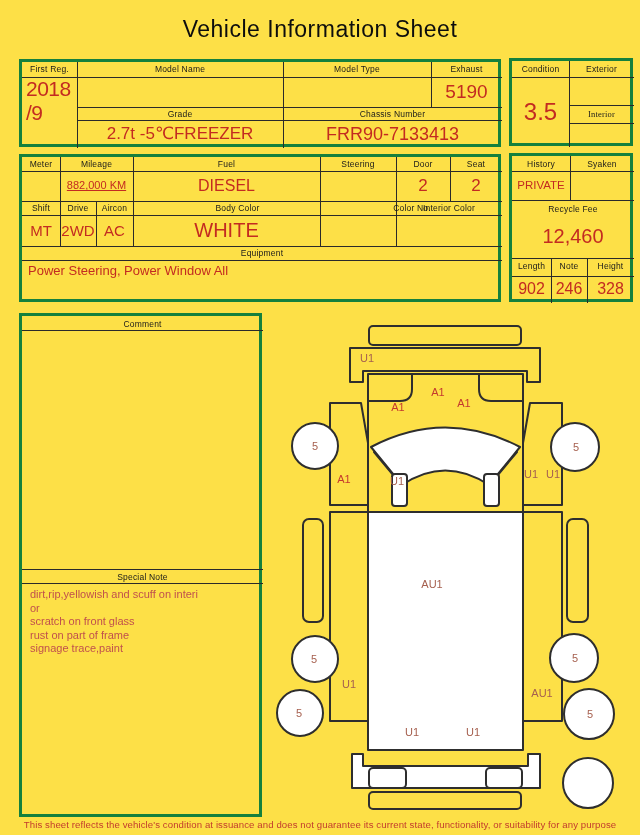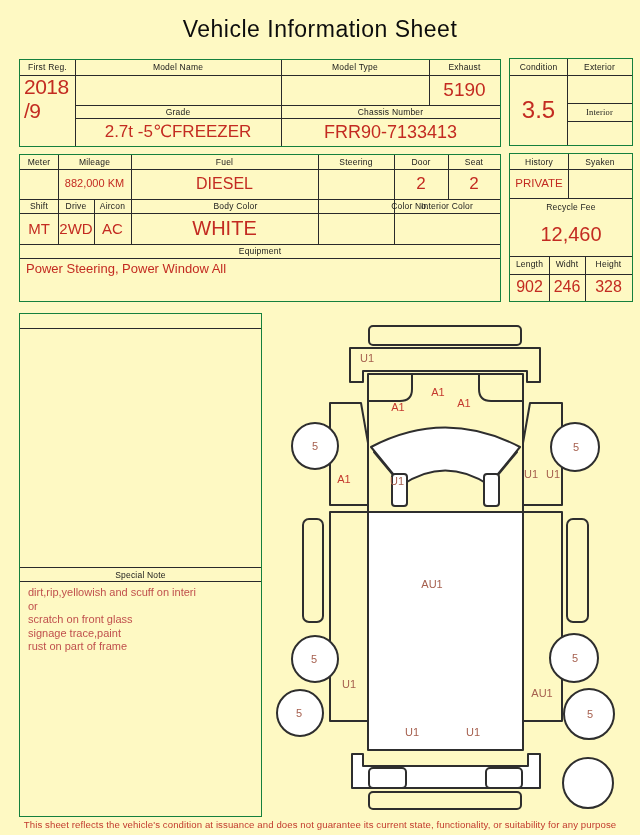--- a/index.html
+++ b/index.html
@@ -1,20 +1,20 @@
 <!DOCTYPE html>
 <html><head>
 <meta charset="utf-8">
 <style>
   html,body{margin:0;padding:0;background:#fff;}
-  .sheet{position:relative;width:640px;height:835px;background:#fef9c3;overflow:hidden;
+  .sheet{position:relative;width:640px;height:835px;background:#fde047;overflow:hidden;
          font-family:"Liberation Sans","DejaVu Sans",sans-serif;color:#141414;}
   .title{position:absolute;top:16px;left:0;width:100%;text-align:center;
          font-size:23px;letter-spacing:.5px;color:#0d0d0d;}
-  .box{position:absolute;border:1px solid #15803d;box-sizing:border-box;}
+  .box{position:absolute;border:3px solid #15803d;box-sizing:border-box;}
   .vl{position:absolute;width:0;border-left:1px solid #2a2a2a;}
   .hl{position:absolute;height:0;border-top:1px solid #2a2a2a;}
   .hdr{position:absolute;font-size:8.5px;line-height:11px;color:#1a1a1a;text-align:center;letter-spacing:.2px;}
   .val{position:absolute;color:#c32b21;display:flex;align-items:center;justify-content:center;
        text-align:center;font-weight:500;line-height:1.05;white-space:nowrap;}
   .firstreg{position:absolute;left:2px;top:15px;width:51px;color:#c32b21;font-size:21px;
             font-weight:500;line-height:24px;padding-left:2px;letter-spacing:-.5px;}
   .equip{position:absolute;left:6px;top:106px;width:472px;color:#c32b21;font-size:13px;
          text-align:left;font-weight:500;}
   .notes{position:absolute;left:8px;top:272px;width:230px;}
@@ -86,21 +86,21 @@
     <div class="vl" style="left:74px;top:44px;height:45px;"></div>
 
     <div class="hdr" style="left:0;top:2px;width:38px;">Meter</div>
     <div class="hdr" style="left:38px;top:2px;width:73px;">Mileage</div>
     <div class="hdr" style="left:111px;top:2px;width:187px;">Fuel</div>
     <div class="hdr" style="left:298px;top:2px;width:76px;">Steering</div>
     <div class="hdr" style="left:374px;top:2px;width:54px;">Door</div>
     <div class="hdr" style="left:428px;top:2px;width:52px;">Seat</div>
 
     <div class="val" style="left:0;top:14px;width:38px;height:30px;font-size:11px;"></div>
-    <div class="val" style="left:38px;top:14px;width:73px;height:30px;font-size:11px;">882,000 KM</div>
+    <div class="val" style="left:38px;top:14px;width:73px;height:30px;font-size:11px;text-decoration:underline;">882,000 KM</div>
     <div class="val" style="left:111px;top:14px;width:187px;height:30px;font-size:16px;">DIESEL</div>
     <div class="val" style="left:298px;top:14px;width:76px;height:30px;font-size:11px;"></div>
     <div class="val" style="left:374px;top:14px;width:54px;height:30px;font-size:17px;">2</div>
     <div class="val" style="left:428px;top:14px;width:52px;height:30px;font-size:17px;">2</div>
 
     <div class="hdr" style="left:0;top:46px;width:38px;">Shift</div>
     <div class="hdr" style="left:38px;top:46px;width:36px;">Drive</div>
     <div class="hdr" style="left:74px;top:46px;width:37px;">Aircon</div>
     <div class="hdr" style="left:122px;top:46px;width:187px;">Body Color</div>
     <div class="hdr" style="left:316px;top:46px;width:76px;padding-left:36px;">Color No.</div>
@@ -128,38 +128,39 @@
 
     <div class="hdr" style="left:0;top:3px;width:58px;">History</div>
     <div class="hdr" style="left:58px;top:3px;width:64px;">Syaken</div>
     <div class="val" style="left:0;top:15px;width:58px;height:29px;font-size:11.5px;">PRIVATE</div>
     <div class="val" style="left:58px;top:15px;width:64px;height:29px;font-size:11px;"></div>
 
     <div class="hdr" style="left:0;top:48px;width:122px;">Recycle Fee</div>
     <div class="val" style="left:0;top:59px;width:122px;height:43px;font-size:20px;">12,460</div>
 
     <div class="hdr" style="left:0;top:105px;width:39px;">Length</div>
-    <div class="hdr" style="left:39px;top:105px;width:36px;">Widht</div>
+    <div class="hdr" style="left:39px;top:105px;width:36px;">Note</div>
     <div class="hdr" style="left:75px;top:105px;width:47px;">Height</div>
     <div class="val" style="left:0;top:120px;width:39px;height:27px;font-size:16px;">902</div>
     <div class="val" style="left:39px;top:120px;width:36px;height:27px;font-size:16px;">246</div>
     <div class="val" style="left:75px;top:120px;width:47px;height:27px;font-size:16px;">328</div>
   </div>
 
   <div class="box" style="left:19px;top:313px;width:243px;height:504px;">
+    <div class="hdr" style="left:0;top:3px;width:241px;">Comment</div>
     <div class="hl" style="left:0;top:14px;width:241px;"></div>
     <div class="hl" style="left:0;top:253px;width:241px;"></div>
     <div class="hdr" style="left:0;top:256px;width:241px;">Special Note</div>
     <div class="hl" style="left:0;top:267px;width:241px;"></div>
     <div class="notes">
       <div class="note-line">dirt,rip,yellowish and scuff on interi</div>
       <div class="note-line">or</div>
       <div class="note-line">scratch on front glass</div>
+      <div class="note-line">rust on part of frame</div>
       <div class="note-line">signage trace,paint</div>
-      <div class="note-line">rust on part of frame</div>
     </div>
   </div>
 
   <svg style="position:absolute;left:270px;top:318px;" width="348" height="496" viewBox="270 318 348 496">
 
     <rect class="ln" x="369" y="326" width="152" height="19" rx="4"></rect>
 
     <path class="ln" d="M350 348 H540 V382 H527 V371 H363 V382 H350 Z"></path>
 
     <path class="ln" d="M330 403 H361 L368 443 V505 H330 Z"></path>

